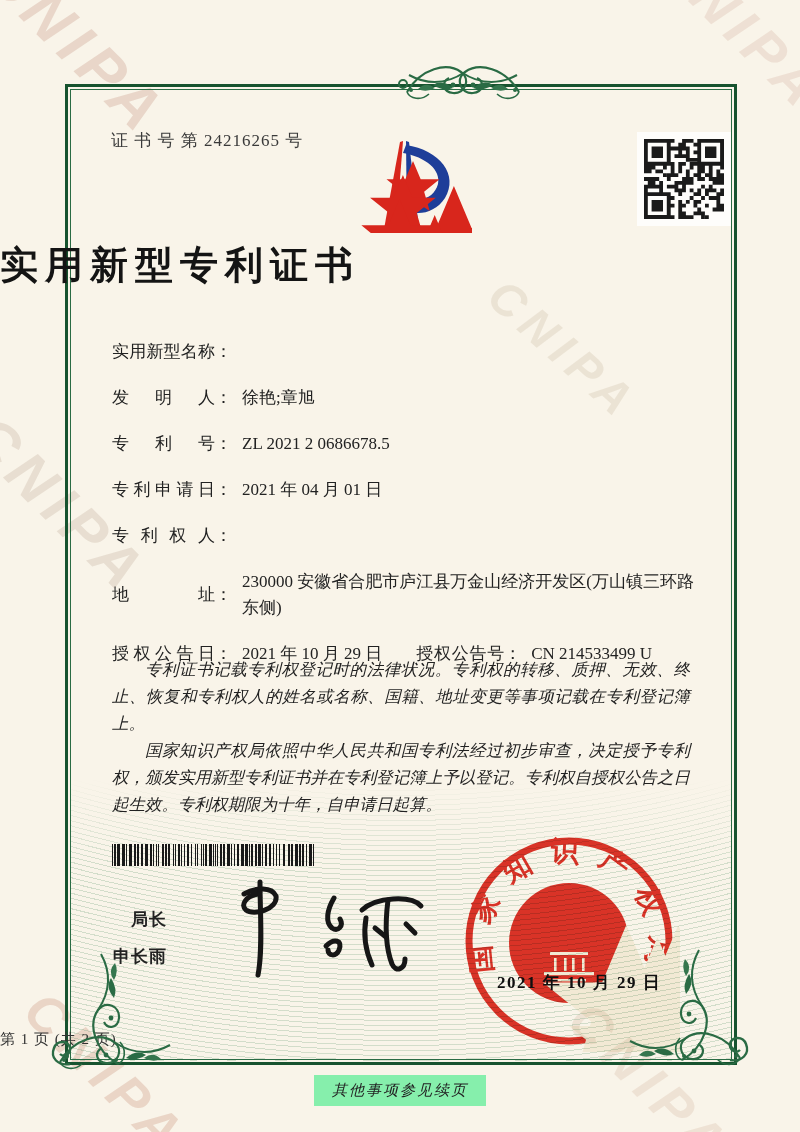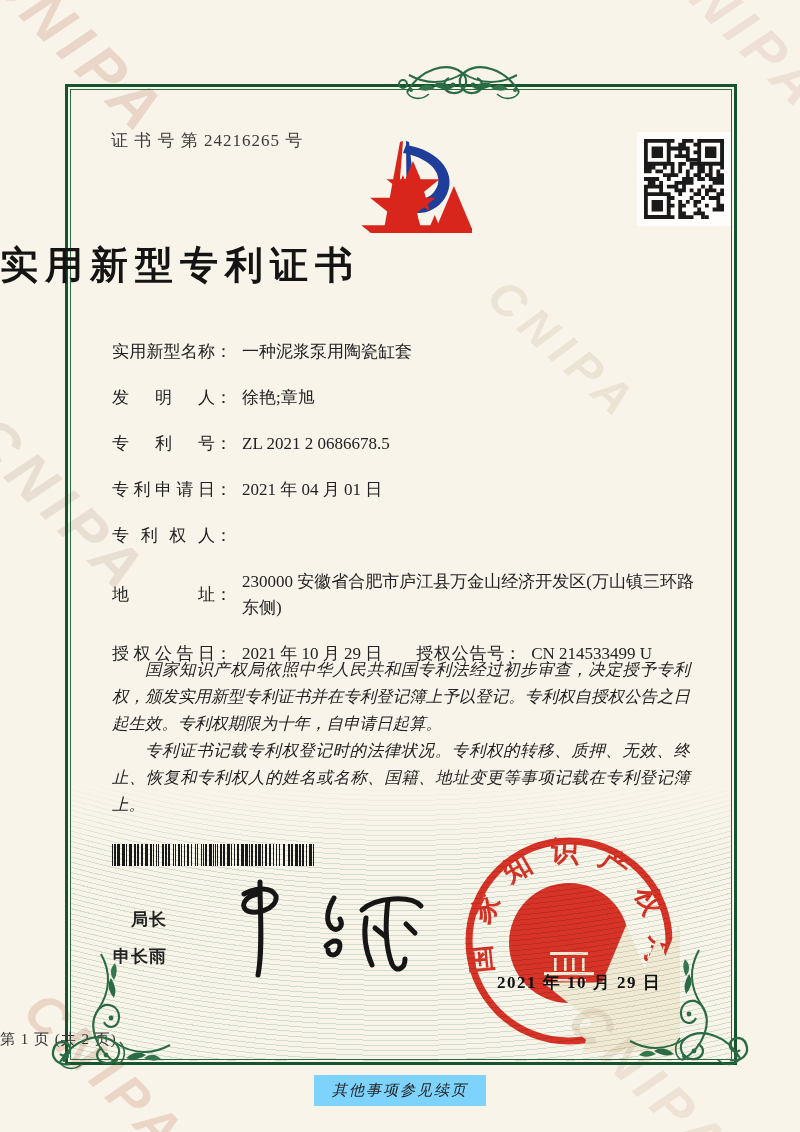--- a/index.html
+++ b/index.html
@@ -63,21 +63,21 @@
     font-style:italic;
   }
   .paras p{margin:0; text-indent:2em;}
   .barcode{position:absolute; z-index:3; left:112px; top:844px;}
   .officer{position:absolute; z-index:3; left:113px; top:901px; font-family:"Liberation Sans","DejaVu Sans",sans-serif; font-size:17px; font-weight:600; color:#222; line-height:37px; letter-spacing:1px;text-align:right;}
   .signature{position:absolute; z-index:4; left:214px; top:872px;}
   .seal{position:absolute; z-index:4; left:458px; top:830px; mix-blend-mode:multiply;}
   .seal-date{position:absolute; z-index:5; left:497px; top:971px; font-size:17px; font-weight:bold; color:#101010; letter-spacing:1.5px; white-space:nowrap;}
   .page-info{position:absolute; z-index:3; left:0; right:0; top:1030px; text-align:left; font-size:15px; color:#333; letter-spacing:1px;}
   .cont-wrap{position:absolute; z-index:3; left:0; right:0; top:1075px; text-align:center;}
-  .cont-note{display:inline-block; background:#7dd3fc; padding:6px 18px; font-size:15px; letter-spacing:2px; color:#222; font-style:italic;}
+  .cont-note{display:inline-block; background:#86efac; padding:6px 18px; font-size:15px; letter-spacing:2px; color:#222; font-style:italic;}
 </style>
 </head>
 <body>
 
 <div class="page">
 
   <svg width="0" height="0" style="position:absolute" aria-hidden="true">
     <defs>
       <symbol id="st" viewBox="-10 -10 20 20">
         <path d="M0,-10 L2.9,-3.1 10,-3.1 4.2,1.6 6.3,8.9 0,4.7 -6.3,8.9 -4.2,1.6 -10,-3.1 -2.9,-3.1 Z"></path>
@@ -149,21 +149,20 @@
       <path fill="#1a1a1a" fill-rule="evenodd" d="M26.7,0.0h3.8v3.8h-3.8zM38.1,0.0h3.8v3.8h-3.8zM41.9,0.0h3.8v3.8h-3.8zM45.7,0.0h3.8v3.8h-3.8zM34.3,3.8h3.8v3.8h-3.8zM38.1,3.8h3.8v3.8h-3.8zM49.5,3.8h3.8v3.8h-3.8zM26.7,7.6h3.8v3.8h-3.8zM30.5,7.6h3.8v3.8h-3.8zM34.3,7.6h3.8v3.8h-3.8zM38.1,7.6h3.8v3.8h-3.8zM41.9,7.6h3.8v3.8h-3.8zM34.3,11.4h3.8v3.8h-3.8zM41.9,11.4h3.8v3.8h-3.8zM49.5,11.4h3.8v3.8h-3.8zM30.5,15.2h3.8v3.8h-3.8zM34.3,15.2h3.8v3.8h-3.8zM38.1,15.2h3.8v3.8h-3.8zM41.9,15.2h3.8v3.8h-3.8zM41.9,19.0h3.8v3.8h-3.8zM45.7,19.0h3.8v3.8h-3.8zM49.5,19.0h3.8v3.8h-3.8zM26.7,22.9h3.8v3.8h-3.8zM34.3,22.9h3.8v3.8h-3.8zM38.1,22.9h3.8v3.8h-3.8zM45.7,22.9h3.8v3.8h-3.8zM49.5,22.9h3.8v3.8h-3.8zM0.0,26.7h3.8v3.8h-3.8zM3.8,26.7h3.8v3.8h-3.8zM7.6,26.7h3.8v3.8h-3.8zM19.0,26.7h3.8v3.8h-3.8zM26.7,26.7h3.8v3.8h-3.8zM34.3,26.7h3.8v3.8h-3.8zM45.7,26.7h3.8v3.8h-3.8zM53.3,26.7h3.8v3.8h-3.8zM57.1,26.7h3.8v3.8h-3.8zM64.8,26.7h3.8v3.8h-3.8zM76.2,26.7h3.8v3.8h-3.8zM0.0,30.5h3.8v3.8h-3.8zM3.8,30.5h3.8v3.8h-3.8zM11.4,30.5h3.8v3.8h-3.8zM15.2,30.5h3.8v3.8h-3.8zM26.7,30.5h3.8v3.8h-3.8zM34.3,30.5h3.8v3.8h-3.8zM41.9,30.5h3.8v3.8h-3.8zM53.3,30.5h3.8v3.8h-3.8zM57.1,30.5h3.8v3.8h-3.8zM64.8,30.5h3.8v3.8h-3.8zM72.4,30.5h3.8v3.8h-3.8zM19.0,34.3h3.8v3.8h-3.8zM22.9,34.3h3.8v3.8h-3.8zM26.7,34.3h3.8v3.8h-3.8zM30.5,34.3h3.8v3.8h-3.8zM41.9,34.3h3.8v3.8h-3.8zM49.5,34.3h3.8v3.8h-3.8zM53.3,34.3h3.8v3.8h-3.8zM61.0,34.3h3.8v3.8h-3.8zM64.8,34.3h3.8v3.8h-3.8zM72.4,34.3h3.8v3.8h-3.8zM76.2,34.3h3.8v3.8h-3.8zM0.0,38.1h3.8v3.8h-3.8zM3.8,38.1h3.8v3.8h-3.8zM7.6,38.1h3.8v3.8h-3.8zM11.4,38.1h3.8v3.8h-3.8zM22.9,38.1h3.8v3.8h-3.8zM38.1,38.1h3.8v3.8h-3.8zM41.9,38.1h3.8v3.8h-3.8zM45.7,38.1h3.8v3.8h-3.8zM53.3,38.1h3.8v3.8h-3.8zM57.1,38.1h3.8v3.8h-3.8zM64.8,38.1h3.8v3.8h-3.8zM68.6,38.1h3.8v3.8h-3.8zM72.4,38.1h3.8v3.8h-3.8zM76.2,38.1h3.8v3.8h-3.8zM3.8,41.9h3.8v3.8h-3.8zM7.6,41.9h3.8v3.8h-3.8zM15.2,41.9h3.8v3.8h-3.8zM30.5,41.9h3.8v3.8h-3.8zM34.3,41.9h3.8v3.8h-3.8zM38.1,41.9h3.8v3.8h-3.8zM41.9,41.9h3.8v3.8h-3.8zM45.7,41.9h3.8v3.8h-3.8zM68.6,41.9h3.8v3.8h-3.8zM72.4,41.9h3.8v3.8h-3.8zM76.2,41.9h3.8v3.8h-3.8zM0.0,45.7h3.8v3.8h-3.8zM3.8,45.7h3.8v3.8h-3.8zM7.6,45.7h3.8v3.8h-3.8zM11.4,45.7h3.8v3.8h-3.8zM15.2,45.7h3.8v3.8h-3.8zM22.9,45.7h3.8v3.8h-3.8zM26.7,45.7h3.8v3.8h-3.8zM30.5,45.7h3.8v3.8h-3.8zM38.1,45.7h3.8v3.8h-3.8zM57.1,45.7h3.8v3.8h-3.8zM64.8,45.7h3.8v3.8h-3.8zM0.0,49.5h3.8v3.8h-3.8zM15.2,49.5h3.8v3.8h-3.8zM30.5,49.5h3.8v3.8h-3.8zM34.3,49.5h3.8v3.8h-3.8zM38.1,49.5h3.8v3.8h-3.8zM45.7,49.5h3.8v3.8h-3.8zM53.3,49.5h3.8v3.8h-3.8zM61.0,49.5h3.8v3.8h-3.8zM64.8,49.5h3.8v3.8h-3.8zM68.6,49.5h3.8v3.8h-3.8zM76.2,49.5h3.8v3.8h-3.8zM34.3,53.3h3.8v3.8h-3.8zM49.5,53.3h3.8v3.8h-3.8zM53.3,53.3h3.8v3.8h-3.8zM61.0,53.3h3.8v3.8h-3.8zM72.4,53.3h3.8v3.8h-3.8zM76.2,53.3h3.8v3.8h-3.8zM26.7,57.1h3.8v3.8h-3.8zM45.7,57.1h3.8v3.8h-3.8zM57.1,57.1h3.8v3.8h-3.8zM64.8,57.1h3.8v3.8h-3.8zM68.6,57.1h3.8v3.8h-3.8zM72.4,57.1h3.8v3.8h-3.8zM34.3,61.0h3.8v3.8h-3.8zM41.9,61.0h3.8v3.8h-3.8zM49.5,61.0h3.8v3.8h-3.8zM53.3,61.0h3.8v3.8h-3.8zM72.4,61.0h3.8v3.8h-3.8zM26.7,64.8h3.8v3.8h-3.8zM34.3,64.8h3.8v3.8h-3.8zM38.1,64.8h3.8v3.8h-3.8zM49.5,64.8h3.8v3.8h-3.8zM61.0,64.8h3.8v3.8h-3.8zM72.4,64.8h3.8v3.8h-3.8zM76.2,64.8h3.8v3.8h-3.8zM34.3,68.6h3.8v3.8h-3.8zM53.3,68.6h3.8v3.8h-3.8zM68.6,68.6h3.8v3.8h-3.8zM72.4,68.6h3.8v3.8h-3.8zM76.2,68.6h3.8v3.8h-3.8zM34.3,72.4h3.8v3.8h-3.8zM38.1,72.4h3.8v3.8h-3.8zM49.5,72.4h3.8v3.8h-3.8zM53.3,72.4h3.8v3.8h-3.8zM57.1,72.4h3.8v3.8h-3.8zM26.7,76.2h3.8v3.8h-3.8zM34.3,76.2h3.8v3.8h-3.8zM38.1,76.2h3.8v3.8h-3.8zM41.9,76.2h3.8v3.8h-3.8zM45.7,76.2h3.8v3.8h-3.8zM57.1,76.2h3.8v3.8h-3.8zM61.0,76.2h3.8v3.8h-3.8zM0.0,0.0h26.7v26.7h-26.7zM3.8,3.8h19.0v19.0h-19.0zM7.6,7.6h11.4v11.4h-11.4zM53.3,0.0h26.7v26.7h-26.7zM57.1,3.8h19.0v19.0h-19.0zM61.0,7.6h11.4v11.4h-11.4zM0.0,53.3h26.7v26.7h-26.7zM3.8,57.1h19.0v19.0h-19.0zM7.6,61.0h11.4v11.4h-11.4z"></path>
     </svg>
   </div>
 
   <div class="title">实用新型专利证书</div>
 
   <div class="fields">
     <div class="frow">
       <span class="flabel">实用新型名称</span>
         <span class="colon">：</span>
-      <span class="fvalue">一种泥浆泵用陶瓷缸套</span>
     </div>
     <div class="frow">
       <span class="flabel">发明人</span>
         <span class="colon">：</span>
       <span class="fvalue">徐艳;章旭</span>
     </div>
     <div class="frow">
       <span class="flabel">专利号</span>
         <span class="colon">：</span>
       <span class="fvalue">ZL 2021 2 0686678.5</span>
@@ -188,22 +187,22 @@
       <span class="fvalue">2021 年 10 月 29 日</span>
       <span class="pair2">
         <span class="flabel">授权公告号</span>
           <span class="colon">：</span>
         <span class="fvalue">CN 214533499 U</span>
       </span>
     </div>
   </div>
 
   <div class="paras">
+    <p>专利证书记载专利权登记时的法律状况。专利权的转移、质押、无效、终止、恢复和专利权人的姓名或名称、国籍、地址变更等事项记载在专利登记簿上。</p>
     <p>国家知识产权局依照中华人民共和国专利法经过初步审查，决定授予专利权，颁发实用新型专利证书并在专利登记簿上予以登记。专利权自授权公告之日起生效。专利权期限为十年，自申请日起算。</p>
-    <p>专利证书记载专利权登记时的法律状况。专利权的转移、质押、无效、终止、恢复和专利权人的姓名或名称、国籍、地址变更等事项记载在专利登记簿上。</p>
   </div>
 
   <svg id="barcode-svg" class="barcode" width="208" height="22" viewBox="0 0 208 22">
     <path fill="#191919" d="M0,0h1v22h-1zM2,0h2v22h-2zM5,0h3v22h-3zM10,0h3v22h-3zM14,0h1v22h-1zM17,0h3v22h-3zM22,0h2v22h-2zM25,0h2v22h-2zM29,0h2v22h-2zM33,0h3v22h-3zM38,0h2v22h-2zM41,0h1v22h-1zM44,0h1v22h-1zM46,0h1v22h-1zM50,0h2v22h-2zM53,0h2v22h-2zM56,0h2v22h-2zM61,0h1v22h-1zM63,0h1v22h-1zM66,0h2v22h-2zM69,0h1v22h-1zM72,0h1v22h-1zM75,0h2v22h-2zM79,0h1v22h-1zM83,0h1v22h-1zM85,0h1v22h-1zM89,0h1v22h-1zM91,0h1v22h-1zM93,0h2v22h-2zM97,0h3v22h-3zM101,0h1v22h-1zM103,0h1v22h-1zM105,0h1v22h-1zM108,0h2v22h-2zM111,0h2v22h-2zM115,0h3v22h-3zM119,0h1v22h-1zM122,0h1v22h-1zM125,0h2v22h-2zM129,0h3v22h-3zM133,0h3v22h-3zM137,0h1v22h-1zM139,0h2v22h-2zM143,0h2v22h-2zM146,0h3v22h-3zM150,0h1v22h-1zM153,0h2v22h-2zM157,0h2v22h-2zM161,0h1v22h-1zM164,0h1v22h-1zM167,0h1v22h-1zM171,0h2v22h-2zM176,0h2v22h-2zM179,0h2v22h-2zM183,0h3v22h-3zM187,0h2v22h-2zM190,0h2v22h-2zM194,0h1v22h-1zM197,0h3v22h-3zM201,0h1v22h-1z"></path>
   </svg>
 
   <div class="officer">
     <div>局长</div>
     <div>申长雨</div>
   </div>

